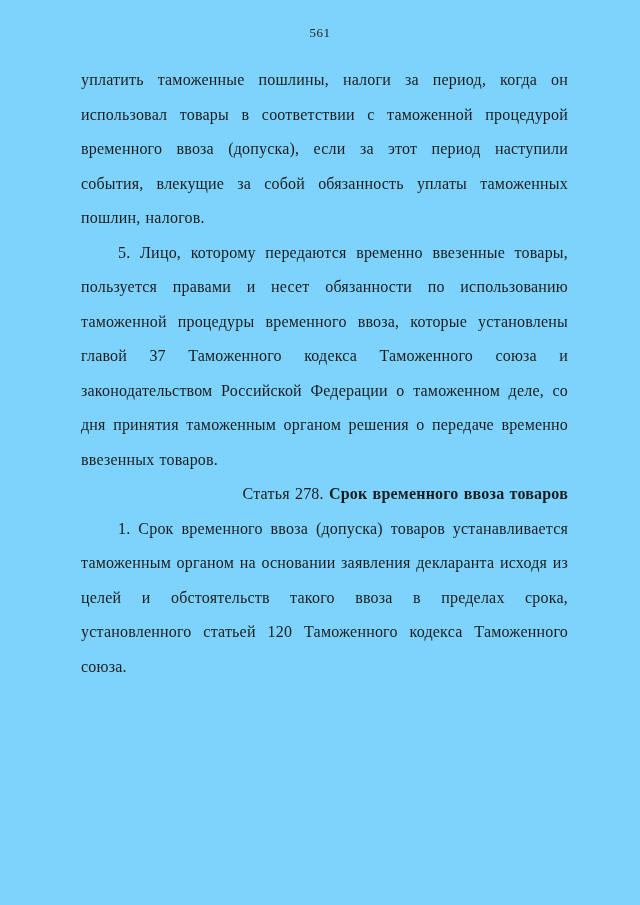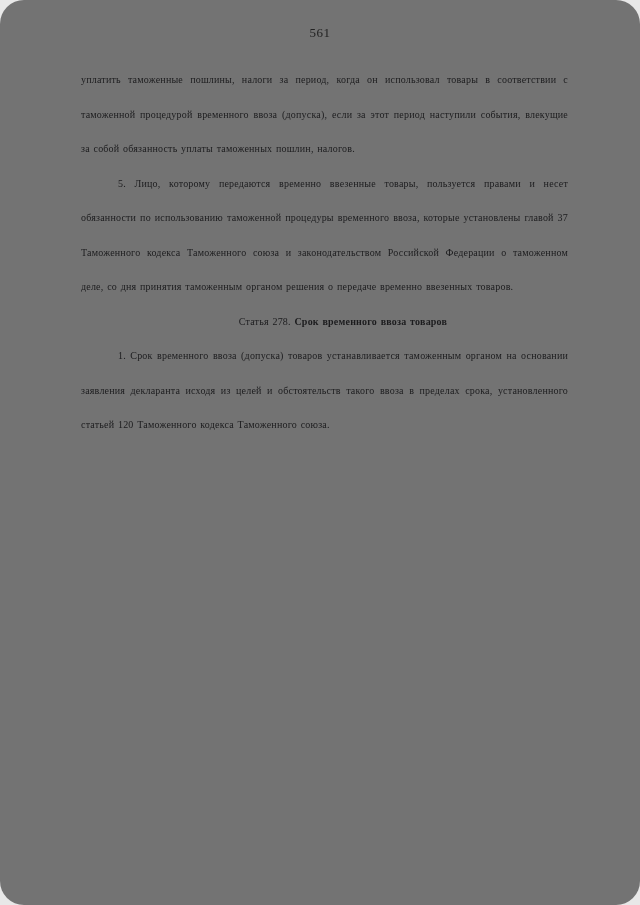--- a/index.html
+++ b/index.html
@@ -5,52 +5,51 @@
   html, body {
     margin: 0;
     padding: 0;
     background: #e8e8e8;
   }
   .page {
     position: relative;
     width: 640px;
     height: 905px;
     margin: 0 auto;
-    background: #737373;
+    background: #7dd3fc;
     box-sizing: border-box;
     font-family: "Liberation Serif", "DejaVu Serif", serif;
     color: #1c1c1e;
     overflow: hidden;
-    border-radius: 24px;
   }
   .page-number {
     padding-top: 25px;
     text-align: center;
     font-size: 13px;
     letter-spacing: 0.5px;
     color: #222;
   }
   .content {
     margin: 22px 72px 0 81px;
-    font-size: 10px;
+    font-size: 16px;
     line-height: 34.5px;
     text-align: justify;
     letter-spacing: 0.2px;
   }
   .content p {
     margin: 0;
     word-spacing: 1px;
   }
   .content p.indent {
     text-indent: 37px;
   }
   .article-heading {
     margin: 22px 0 24px 0;
     text-indent: 37px;
-    text-align: center;
+    text-align: right;
   }
   .article-heading .heading-title {
     font-weight: bold;
   }
 </style>
 </head>
 <body>
 
 <div class="page">
 

